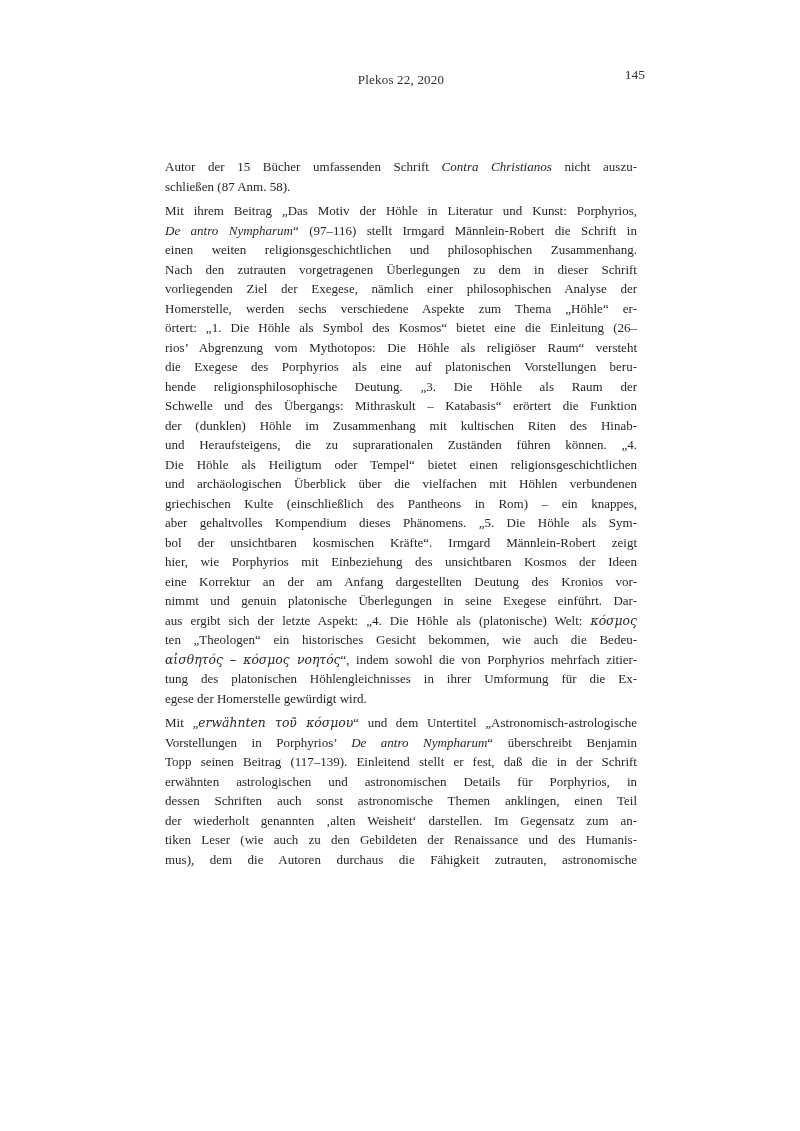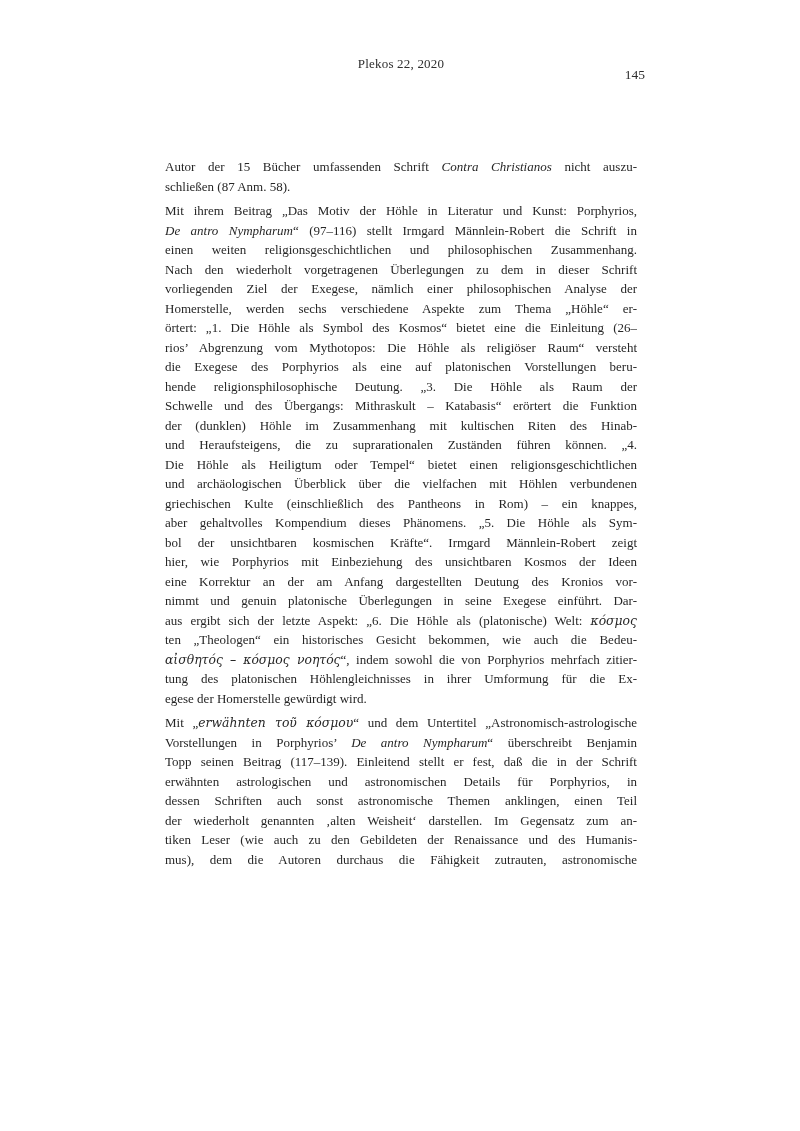--- a/index.html
+++ b/index.html
@@ -11,21 +11,21 @@
   .page {
     position: relative;
     width: 800px;
     height: 1131px;
     background: #ffffff;
     color: #262626;
     overflow: hidden;
   }
   .running-header {
     position: absolute;
-    top: 56px;
+    top: 72px;
     left: 165px;
     width: 472px;
     text-align: center;
     font-size: 13px;
     letter-spacing: 0.2px;
     color: #2e2e2e;
   }
   .page-number {
     position: absolute;
     top: 67px;
@@ -72,39 +72,39 @@
   <div class="page-number">145</div>
   <div class="text-block">
       <div class="paragraph">
         <div class="line"><span>Autor der 15 Bücher umfassenden Schrift </span><span class="italic">Contra Christianos</span><span> nicht auszu-</span></div>
         <div class="line line-end"><span>schließen (87 Anm. 58).</span></div>
       </div>
       <div class="paragraph">
         <div class="line"><span>Mit ihrem Beitrag „Das Motiv der Höhle in Literatur und Kunst: Porphyrios,</span></div>
         <div class="line"><span class="italic">De antro Nympharum</span><span>“ (97–116) stellt Irmgard Männlein-Robert die Schrift in</span></div>
         <div class="line"><span>einen weiten religionsgeschichtlichen und philosophischen Zusammenhang.</span></div>
-        <div class="line"><span>Nach den wiederholt vorgetragenen Überlegungen zu dem in dieser Schrift</span></div>
+        <div class="line"><span>Nach den zutrauten vorgetragenen Überlegungen zu dem in dieser Schrift</span></div>
         <div class="line"><span>vorliegenden Ziel der Exegese, nämlich einer philosophischen Analyse der</span></div>
         <div class="line"><span>Homerstelle, werden sechs verschiedene Aspekte zum Thema „Höhle“ er-</span></div>
         <div class="line"><span>örtert: „1. Die Höhle als Symbol des Kosmos“ bietet eine die Einleitung (26–</span></div>
         <div class="line"><span>rios’ Abgrenzung vom Mythotopos: Die Höhle als religiöser Raum“ versteht</span></div>
         <div class="line"><span>die Exegese des Porphyrios als eine auf platonischen Vorstellungen beru-</span></div>
         <div class="line"><span>hende religionsphilosophische Deutung. „3. Die Höhle als Raum der</span></div>
         <div class="line"><span>Schwelle und des Übergangs: Mithraskult – Katabasis“ erörtert die Funktion</span></div>
         <div class="line"><span>der (dunklen) Höhle im Zusammenhang mit kultischen Riten des Hinab-</span></div>
         <div class="line"><span>und Heraufsteigens, die zu suprarationalen Zuständen führen können. „4.</span></div>
         <div class="line"><span>Die Höhle als Heiligtum oder Tempel“ bietet einen religionsgeschichtlichen</span></div>
         <div class="line"><span>und archäologischen Überblick über die vielfachen mit Höhlen verbundenen</span></div>
         <div class="line"><span>griechischen Kulte (einschließlich des Pantheons in Rom) – ein knappes,</span></div>
         <div class="line"><span>aber gehaltvolles Kompendium dieses Phänomens. „5. Die Höhle als Sym-</span></div>
         <div class="line"><span>bol der unsichtbaren kosmischen Kräfte“. Irmgard Männlein-Robert zeigt</span></div>
         <div class="line"><span>hier, wie Porphyrios mit Einbeziehung des unsichtbaren Kosmos der Ideen</span></div>
         <div class="line"><span>eine Korrektur an der am Anfang dargestellten Deutung des Kronios vor-</span></div>
         <div class="line"><span>nimmt und genuin platonische Überlegungen in seine Exegese einführt. Dar-</span></div>
-        <div class="line"><span>aus ergibt sich der letzte Aspekt: „6. Die Höhle als (platonische) Welt: </span><span class="greek">κόσμος</span></div>
+        <div class="line"><span>aus ergibt sich der letzte Aspekt: „4. Die Höhle als (platonische) Welt: </span><span class="greek">κόσμος</span></div>
         <div class="line"><span>ten „Theologen“ ein historisches Gesicht bekommen, wie auch die Bedeu-</span></div>
         <div class="line"><span class="greek">αἰσθητός – κόσμος νοητός</span><span>“, indem sowohl die von Porphyrios mehrfach zitier-</span></div>
         <div class="line"><span>tung des platonischen Höhlengleichnisses in ihrer Umformung für die Ex-</span></div>
         <div class="line line-end"><span>egese der Homerstelle gewürdigt wird.</span></div>
       </div>
       <div class="paragraph">
         <div class="line"><span>Mit „</span><span class="greek">erwähnten τοῦ κόσμου</span><span>“ und dem Untertitel „Astronomisch-astrologische</span></div>
         <div class="line"><span>Vorstellungen in Porphyrios’ </span><span class="italic">De antro Nympharum</span><span>“ überschreibt Benjamin</span></div>
         <div class="line"><span>Topp seinen Beitrag (117–139). Einleitend stellt er fest, daß die in der Schrift</span></div>
         <div class="line"><span>erwähnten astrologischen und astronomischen Details für Porphyrios, in</span></div>

